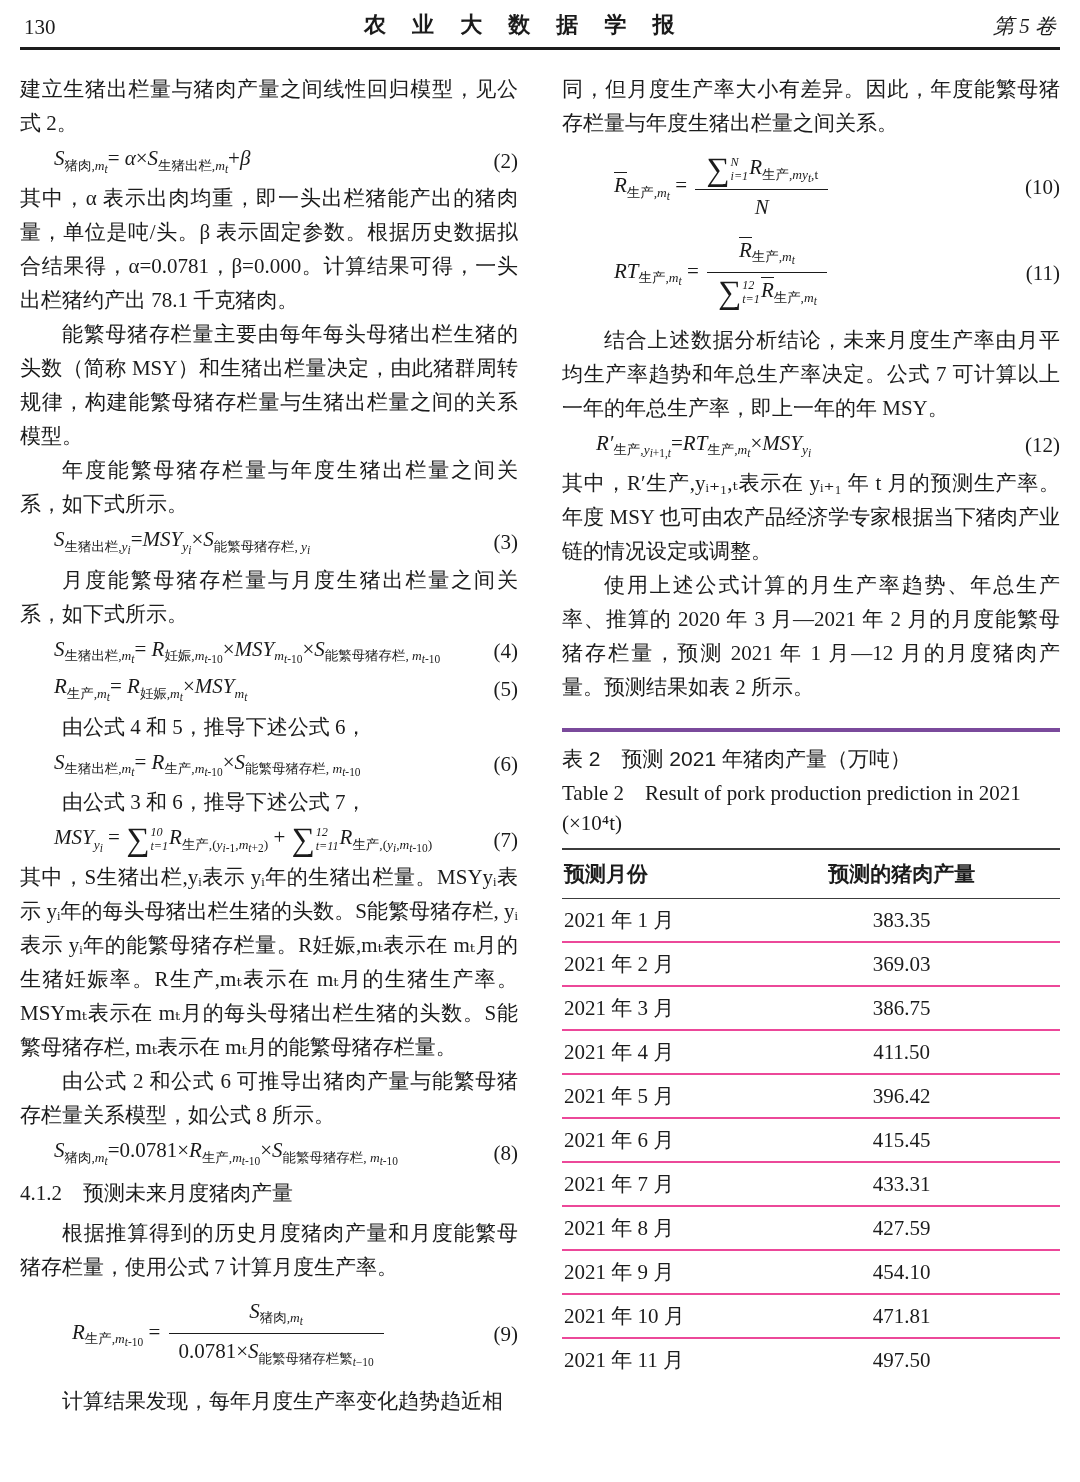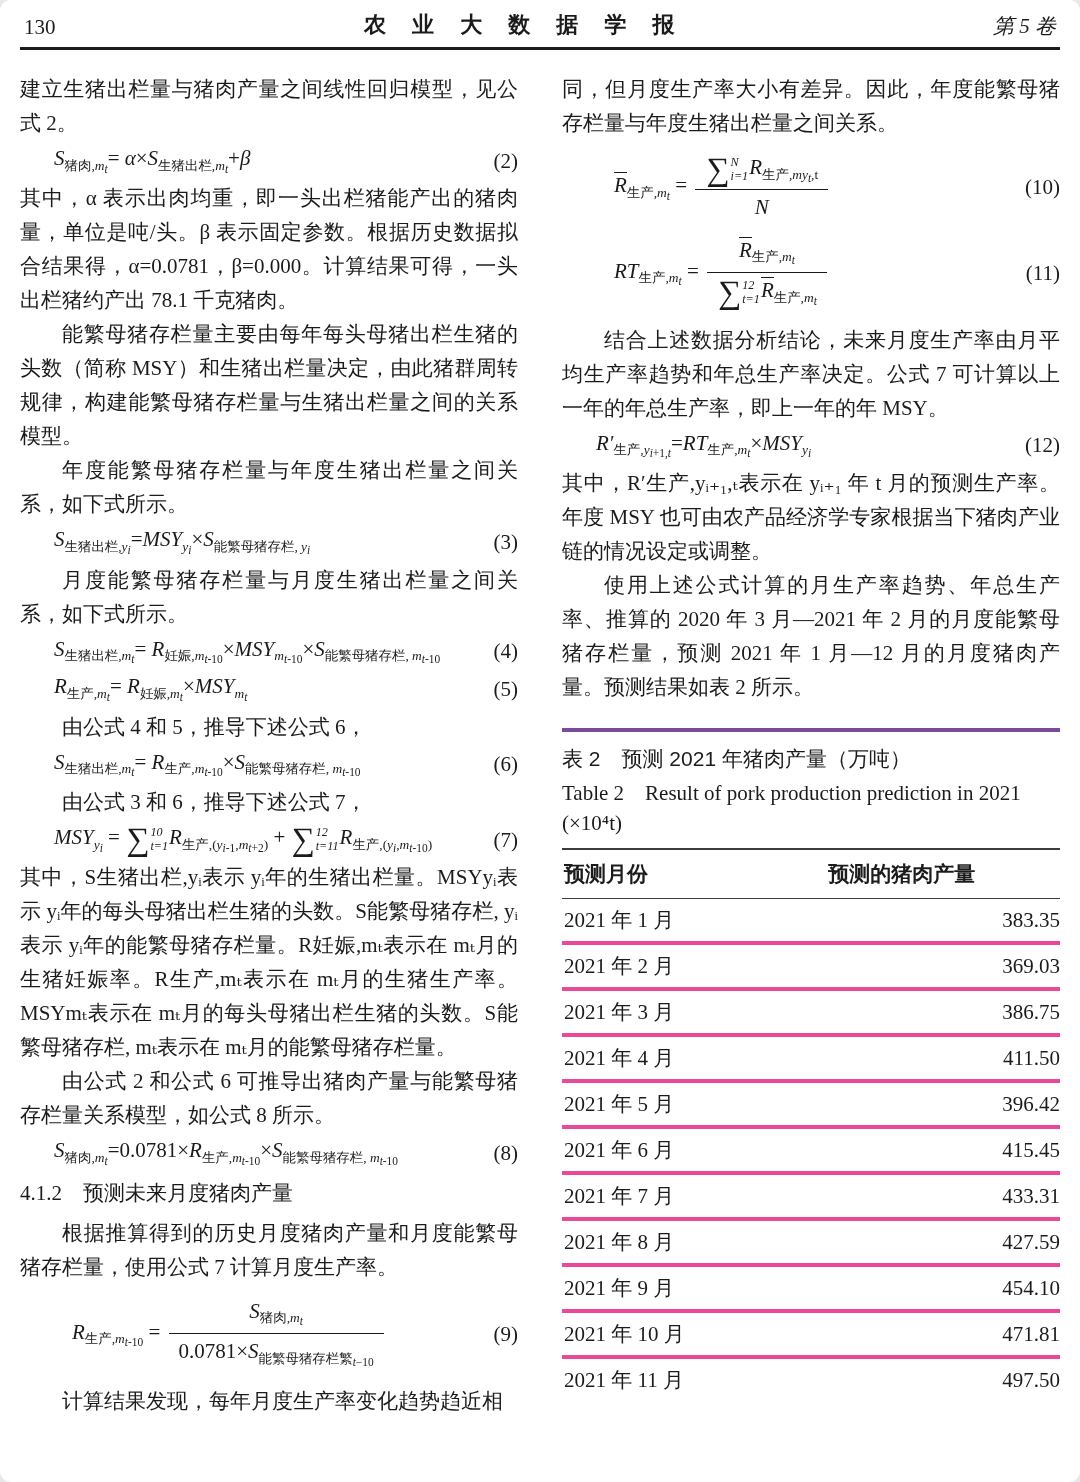--- a/index.html
+++ b/index.html
@@ -2,21 +2,20 @@
 <html><head>
 <meta charset="utf-8">
 <style>
   html,body{margin:0;padding:0;background:#e8e8e8;}
   .page{
     width:1080px;height:1482px;box-sizing:border-box;
     margin:0 auto;background:#ffffff;color:#1b1b1b;
     font-family:"Liberation Serif","DejaVu Serif",serif;
     font-size:21px;overflow:hidden;position:relative;
     padding:6px 20px 0;
-    border-radius:11px;
   }
   
   .pg-head{display:flex;justify-content:space-between;align-items:flex-end;padding:4px 4px 7px;}
   .pg-num{font-size:21px;}
   .journal-title{font-family:"Liberation Sans","DejaVu Sans",sans-serif;font-weight:600;font-size:22px;letter-spacing:10px;}
   .vol{font-size:21px;font-style:italic;}
   .head-rule{height:3px;background:#1c1c1c;margin:0 0 22px;}
   
   .cols{display:flex;gap:44px;}
   .col{flex:1;min-width:0;}
@@ -45,22 +44,22 @@
   .cap-zh{font-family:"Liberation Sans","DejaVu Sans",sans-serif;font-weight:400;font-size:21px;margin:12px 0 4px;line-height:30px;}
   .cap-en{font-size:21px;margin:2px 0 10px;line-height:30px;}
   table.pred{width:100%;border-collapse:collapse;font-size:21px;}
   table.pred th{
     font-family:"Liberation Sans","DejaVu Sans",sans-serif;font-weight:700;
     border-top:2px solid #3c3c3c;border-bottom:1.6px solid #3c3c3c;
     padding:10px 0 10px 2px;
   }
   table.pred th.c-month{text-align:left;width:36%;}
   table.pred th.c-val{text-align:center;}
-  table.pred td{border-bottom:4px solid #ec4899;padding:7px 0 7px 2px;}
-  table.pred td.val{text-align:right;}
+  table.pred td{border-bottom:2px solid #ec4899;padding:7px 0 7px 2px;}
+  table.pred td.val{text-align:center;}
   table.pred tbody tr:last-child td{border-bottom:none;}
 </style>
 </head>
 <body>
 
 <div class="page">
 
   <header class="pg-head">
     <span class="pg-num">130</span>
     <span class="journal-title">农 业 大 数 据 学 报</span>

